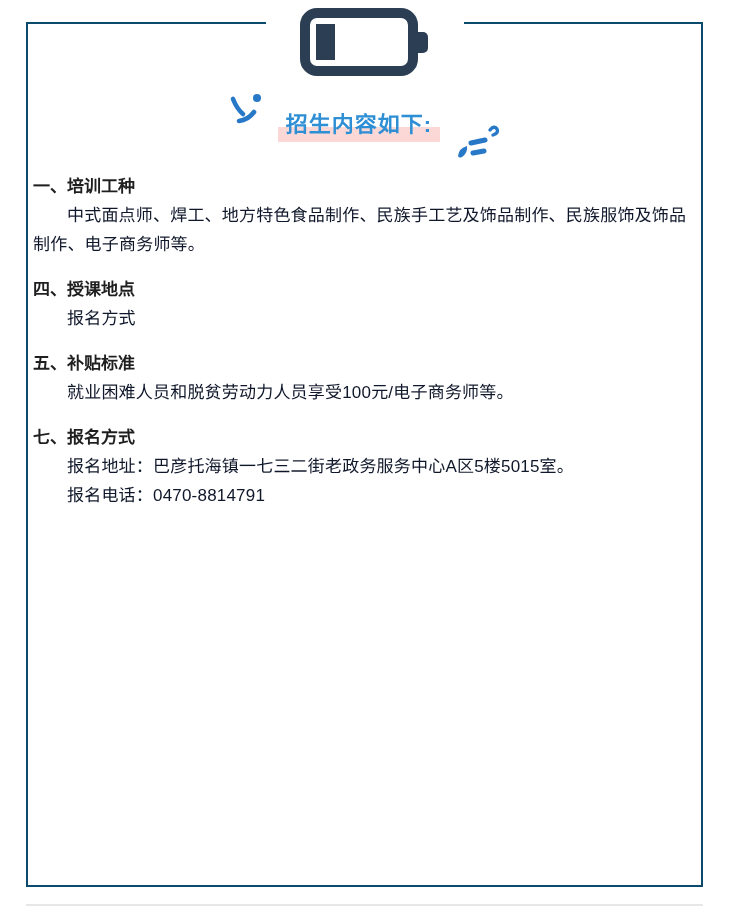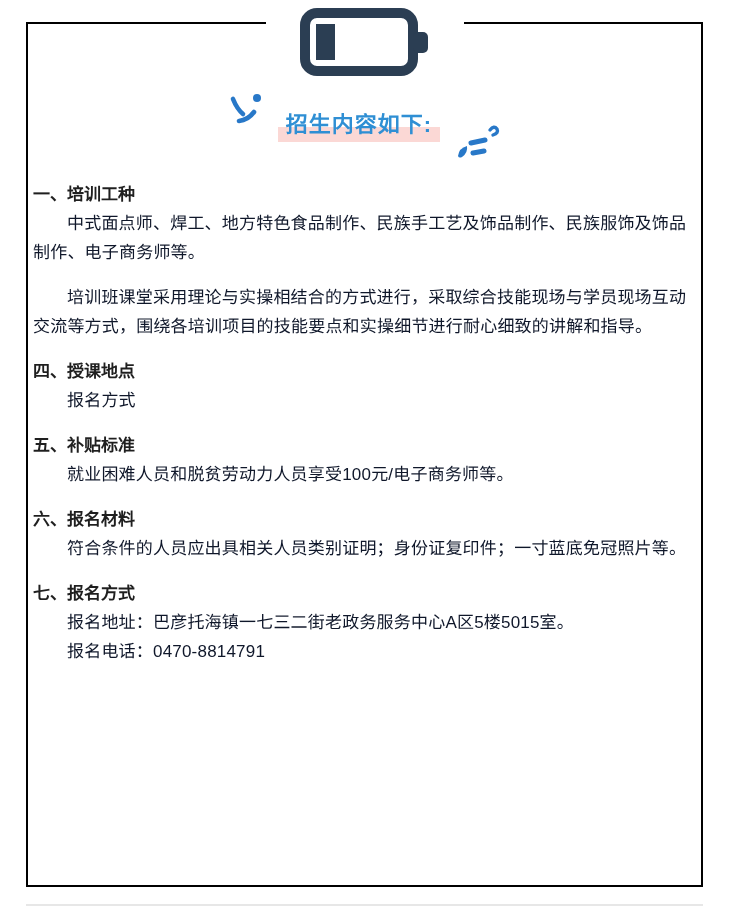--- a/index.html
+++ b/index.html
@@ -17,21 +17,21 @@
     height: 916px;
     background: #ffffff;
   }
   
   .box {
     position: absolute;
     left: 26px;
     top: 22px;
     width: 677px;
     height: 865px;
-    border: 2px solid #000000;
+    border: 2px solid #0c4a6e;
     box-sizing: border-box;
     padding: 0 6px 0 5px;
     background: #ffffff;
   }
   
   .battery-wrap {
     position: absolute;
     left: 50%;
     top: 8px;
     transform: translateX(-50%);
@@ -57,21 +57,21 @@
     letter-spacing: 1px;
     color: #2f8fd4;
     display: inline-block;
     padding: 0 8px 2px 8px;
     background: linear-gradient(to bottom, transparent 54%, #fbd8d5 54%, #fbd8d5 97%, transparent 97%);
   }
   .decor { flex: 0 0 auto; }
   .decor-left  { transform: translateY(-16px); }
   .decor-right { transform: translateY(16px); }
   
-  .sections { margin-top: 32px; }
+  .sections { margin-top: 24px; }
   .section { margin: 0 0 16px 0; }
   .sec-title {
     font-size: 17px;
     line-height: 29px;
     font-weight: bold;
     color: #1f1f1f;
   }
   .sec-para {
     margin: 0;
     font-size: 17px;
@@ -129,33 +129,28 @@
         <path d="M4 36 Q5 28 13 26 Q14 33 8 37 Q5 38.5 4 36 Z" fill="#2878c8"></path>
       </svg>
     </div>
 
     <div class="sections" id="sections">
         <div class="section">
           <div class="sec-title">一、培训工种</div>
           <p class="sec-para">中式面点师、焊工、地方特色食品制作、民族手工艺及饰品制作、民族服饰及饰品制作、电子商务师等。</p>
         </div>
         <div class="section">
-          <p class="sec-para">培训班课堂采用理论与实操相结合的方式进行，采取综合技能现场与学员现场互动交流等方式，围绕各培训项目的技能要点和实操细节进行耐心细致的讲解和指导。</p>
         </div>
         <div class="section">
           <div class="sec-title">四、授课地点</div>
           <p class="sec-para">报名方式</p>
         </div>
         <div class="section">
           <div class="sec-title">五、补贴标准</div>
           <p class="sec-para">就业困难人员和脱贫劳动力人员享受100元/电子商务师等。</p>
-        </div>
-        <div class="section">
-          <div class="sec-title">六、报名材料</div>
-          <p class="sec-para">符合条件的人员应出具相关人员类别证明；身份证复印件；一寸蓝底免冠照片等。</p>
         </div>
         <div class="section">
           <div class="sec-title">七、报名方式</div>
           <p class="sec-para">报名地址：巴彦托海镇一七三二街老政务服务中心A区5楼5015室。</p>
           <p class="sec-para">报名电话：0470-8814791</p>
         </div>
       </div>
 
 
   </div>

